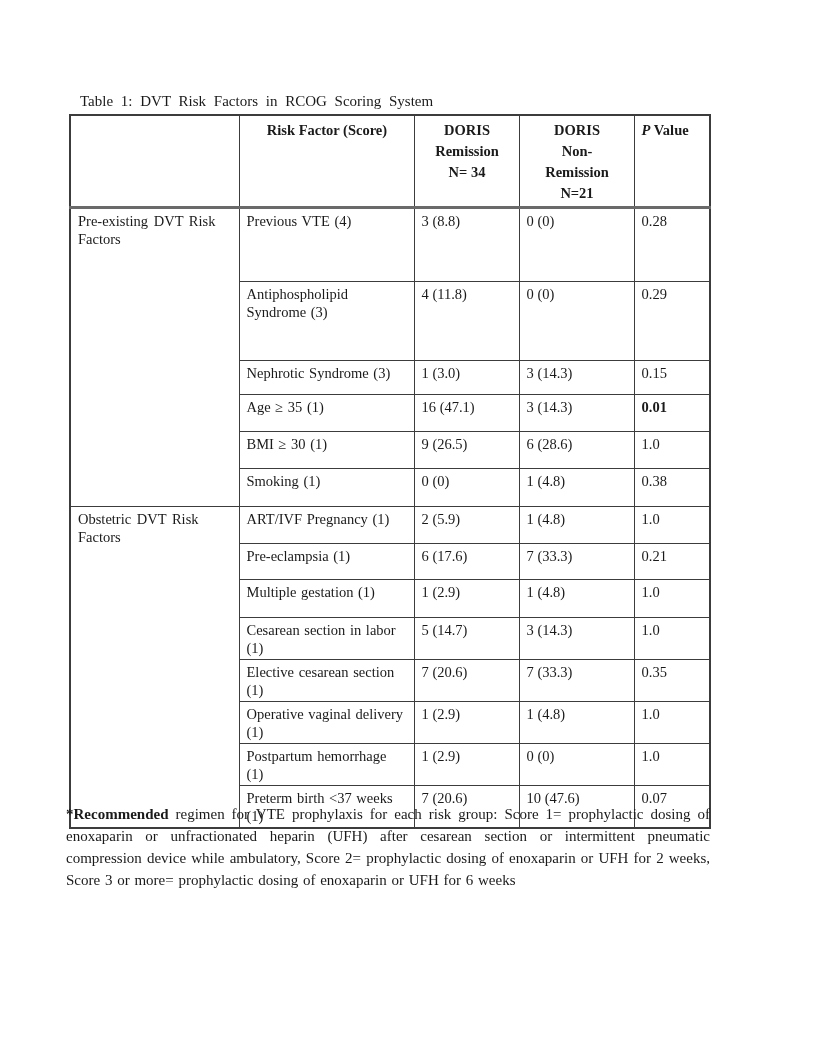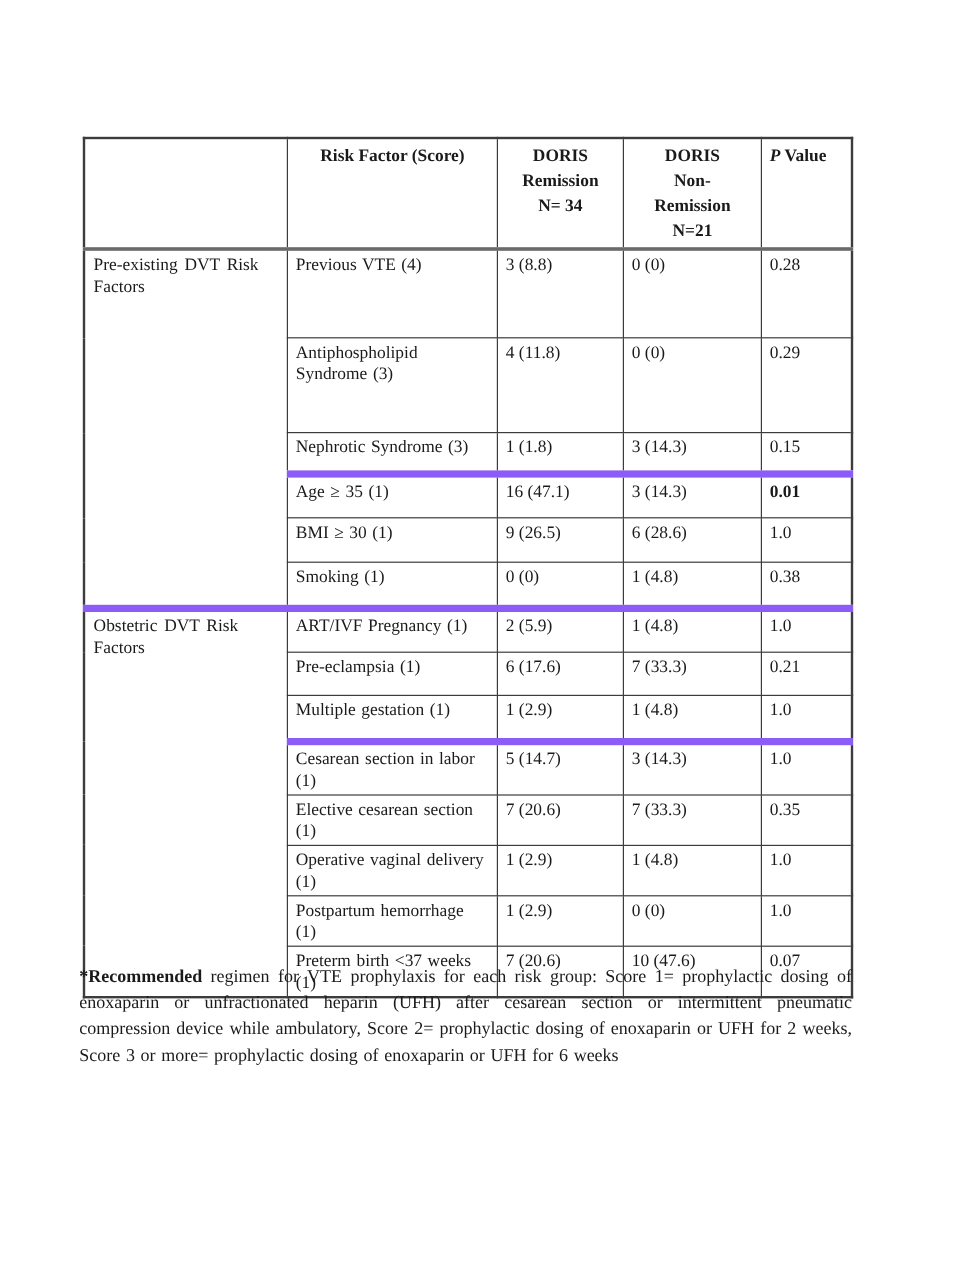--- a/index.html
+++ b/index.html
@@ -35,31 +35,32 @@
   }
   .risk-table thead th.center { text-align: center; }
   .prewrap { white-space: pre-line; }
   .italic { font-style: italic; }
   .group-cell {
     text-align: justify; line-height: 20px;
     padding-left: 9px; padding-right: 12px; word-spacing: 2px;
   }
   .factor-cell { text-align: justify; padding-right: 8px; word-spacing: 1px; }
   .bold { font-weight: bold; }
-  tr.thick-top td { border-top: 6px solid #8b5cf6; }
+  tr.thick-top td { border-top: 1px solid #8b5cf6; }
   .footnote {
     position: absolute; left: 66px; top: 803px; width: 644px;
     font-size: 15px; line-height: 22px; text-align: justify; word-spacing: 1px;
   }
 </style>
 </head>
 <body>
 
 <div class="page">
 
+  <p class="caption">Table 1: DVT Risk Factors in RCOG Scoring System</p>
 
   <table class="risk-table">
     <colgroup>
       <col style="width:169px">
       <col style="width:175px">
       <col style="width:105px">
       <col style="width:115px">
       <col style="width:76px">
     </colgroup>
     <thead>
@@ -85,21 +86,21 @@
     <td class="data-cell p-cell">0.28</td>
   </tr>
         <tr style="height: 79px;">
     <td class="factor-cell">Antiphospholipid Syndrome (3)</td>
     <td class="data-cell">4 (11.8)</td>
     <td class="data-cell">0 (0)</td>
     <td class="data-cell p-cell">0.29</td>
   </tr>
         <tr style="height: 34px;">
     <td class="factor-cell">Nephrotic Syndrome (3)</td>
-    <td class="data-cell">1 (1.8)</td>
+    <td class="data-cell">1 (3.0)</td>
     <td class="data-cell">3 (14.3)</td>
     <td class="data-cell p-cell">0.15</td>
   </tr>
         <tr class="thick-top" style="height: 37px;">
     <td class="factor-cell">Age ≥ 35 (1)</td>
     <td class="data-cell">16 (47.1)</td>
     <td class="data-cell">3 (14.3)</td>
     <td class="data-cell p-cell bold">0.01</td>
   </tr>
         <tr style="height: 37px;">

